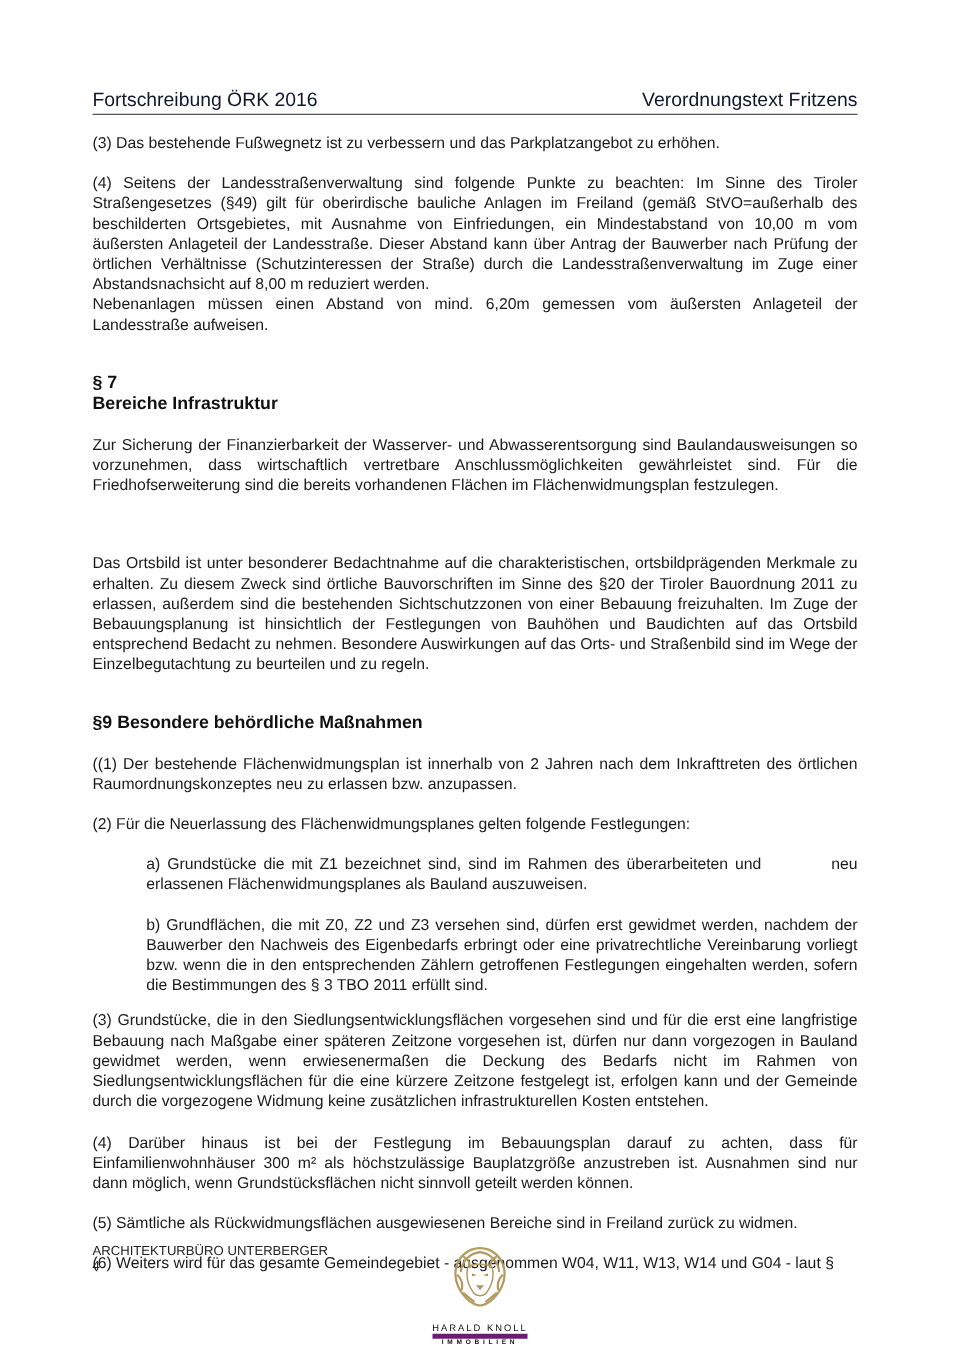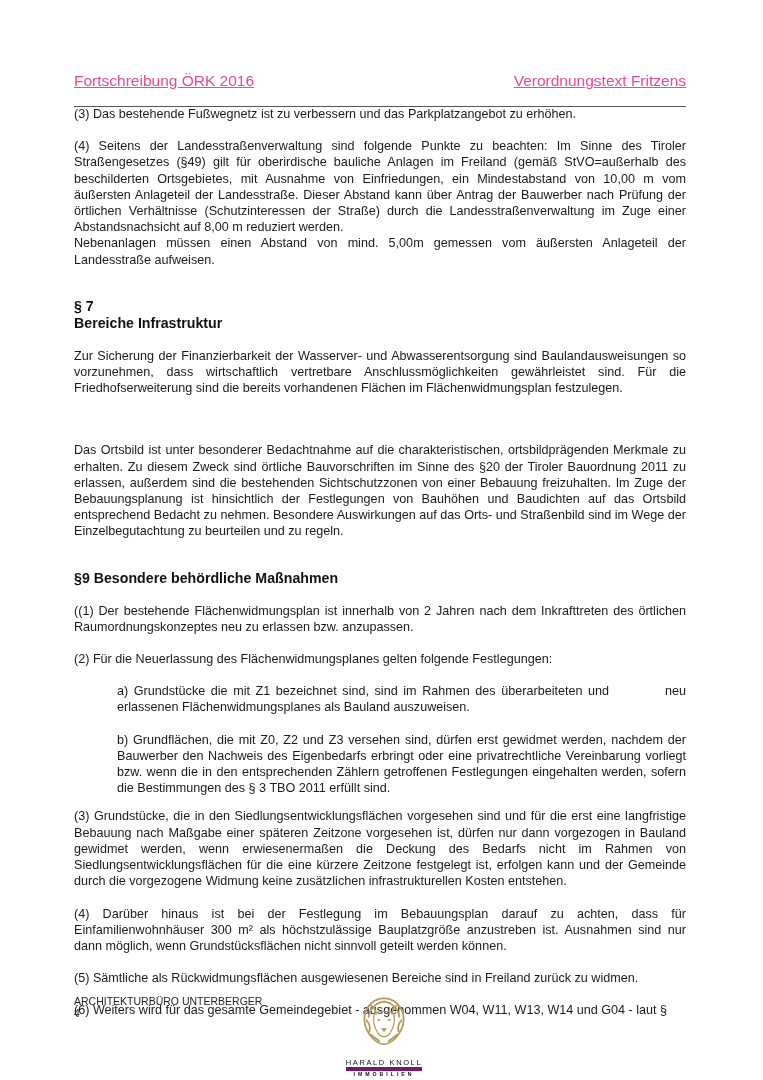--- a/index.html
+++ b/index.html
@@ -3,22 +3,22 @@
 <meta charset="utf-8">
 <style>
   html, body { margin: 0; padding: 0; background: #ffffff; }
   body {
     width: 763px; height: 1080px; position: relative; overflow: hidden;
     font-family: "Liberation Sans", sans-serif; color: #1a1a1a;
   }
   .header {
     position: absolute; left: 74px; top: 72px; width: 612px;
     display: flex; justify-content: space-between; align-items: flex-end;
-    font-size: 15.5px; line-height: 18px; color: #ec4899;
-    border-bottom: 1.5px solid #555; padding-bottom: 16px; text-decoration: underline;
+    font-size: 15.5px; line-height: 18px; color: #0f172a;
+    border-bottom: 1.5px solid #555; padding-bottom: 1px;
   }
   .content {
     position: absolute; left: 74px; top: 106px; width: 612px;
     font-size: 12.6px; line-height: 16.2px;
   }
   p { margin: 0; text-align: justify; }
   .gap { height: 16px; }
   .gap-lg { height: 30px; }
   h2 {
     margin: 0; font-size: 14.2px; line-height: 17px; font-weight: bold; color: #111;
@@ -46,21 +46,21 @@
 
 <div class="header">
   <span>Fortschreibung ÖRK 2016</span>
   <span>Verordnungstext Fritzens</span>
 </div>
 
 <div class="content">
   <p>(3) Das bestehende Fußwegnetz ist zu verbessern und das Parkplatzangebot zu erhöhen.</p>
   <div class="gap"></div>
   <p>(4) Seitens der Landesstraßenverwaltung sind folgende Punkte zu beachten: Im Sinne des  Tiroler Straßengesetzes (§49) gilt für oberirdische bauliche Anlagen im Freiland (gemäß StVO=außerhalb des beschilderten Ortsgebietes, mit Ausnahme von Einfriedungen, ein Mindestabstand von 10,00 m vom äußersten Anlageteil der Landesstraße. Dieser Abstand kann über Antrag der Bauwerber nach Prüfung der örtlichen Verhältnisse (Schutzinteressen der Straße) durch die Landesstraßenverwaltung im Zuge einer Abstandsnachsicht auf 8,00 m reduziert werden.</p>
-  <p>Nebenanlagen müssen einen Abstand von mind. 5,00m gemessen vom äußersten Anlageteil der Landesstraße aufweisen.</p>
+  <p>Nebenanlagen müssen einen Abstand von mind. 6,20m gemessen vom äußersten Anlageteil der Landesstraße aufweisen.</p>
 
   <div class="gap-lg"></div>
   <h2>§ 7</h2>
   <h2>Bereiche Infrastruktur</h2>
   <div class="gap"></div>
   <p>Zur Sicherung der Finanzierbarkeit der Wasserver- und Abwasserentsorgung sind Baulandausweisungen so vorzunehmen, dass wirtschaftlich vertretbare Anschlussmöglichkeiten gewährleistet sind. Für die Friedhofserweiterung sind die bereits vorhandenen Flächen im Flächenwidmungsplan festzulegen.</p>
 
   <div class="gap-lg"></div>
   <div class="gap"></div>
   <p>Das Ortsbild ist unter besonderer Bedachtnahme auf die charakteristischen, ortsbildprägenden Merkmale zu erhalten. Zu diesem Zweck sind örtliche Bauvorschriften im Sinne des §20 der Tiroler Bauordnung 2011 zu erlassen, außerdem sind die bestehenden Sichtschutzzonen von einer Bebauung freizuhalten. Im Zuge der Bebauungsplanung ist hinsichtlich der Festlegungen von Bauhöhen und Baudichten auf das Ortsbild entsprechend Bedacht zu nehmen. Besondere Auswirkungen auf das Orts- und Straßenbild sind im Wege der Einzelbegutachtung zu beurteilen und zu regeln.</p>

